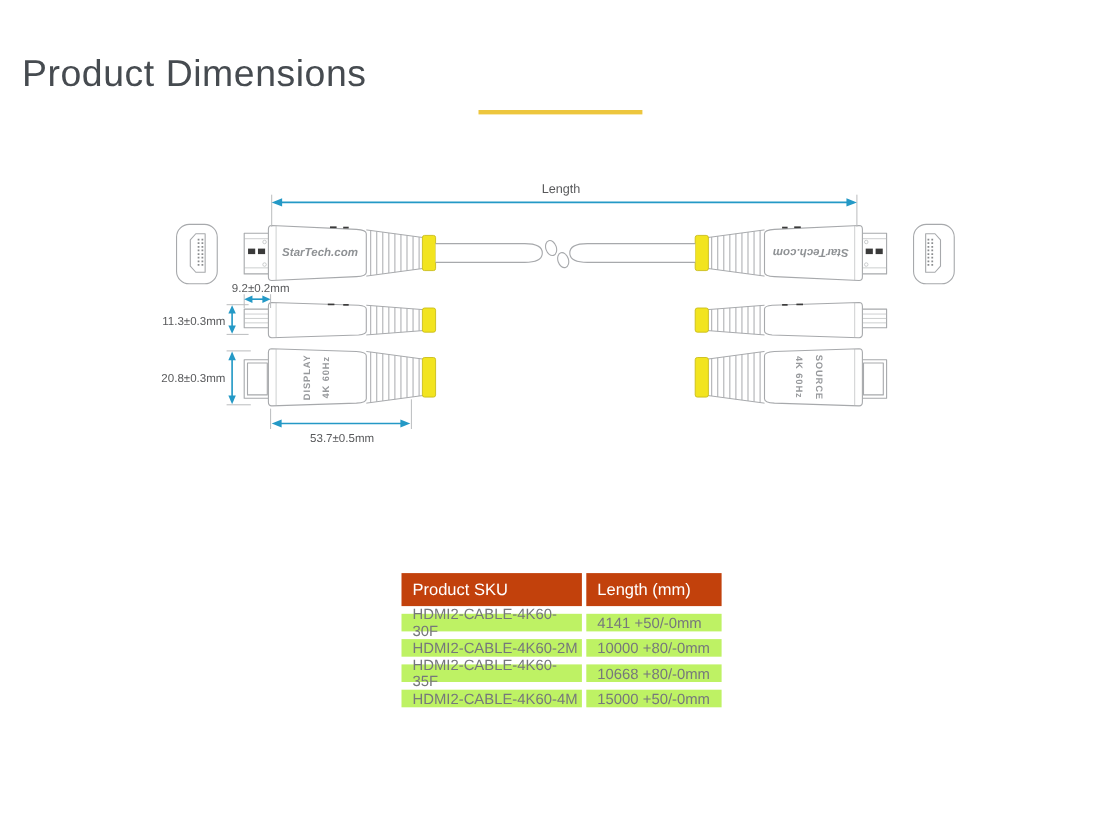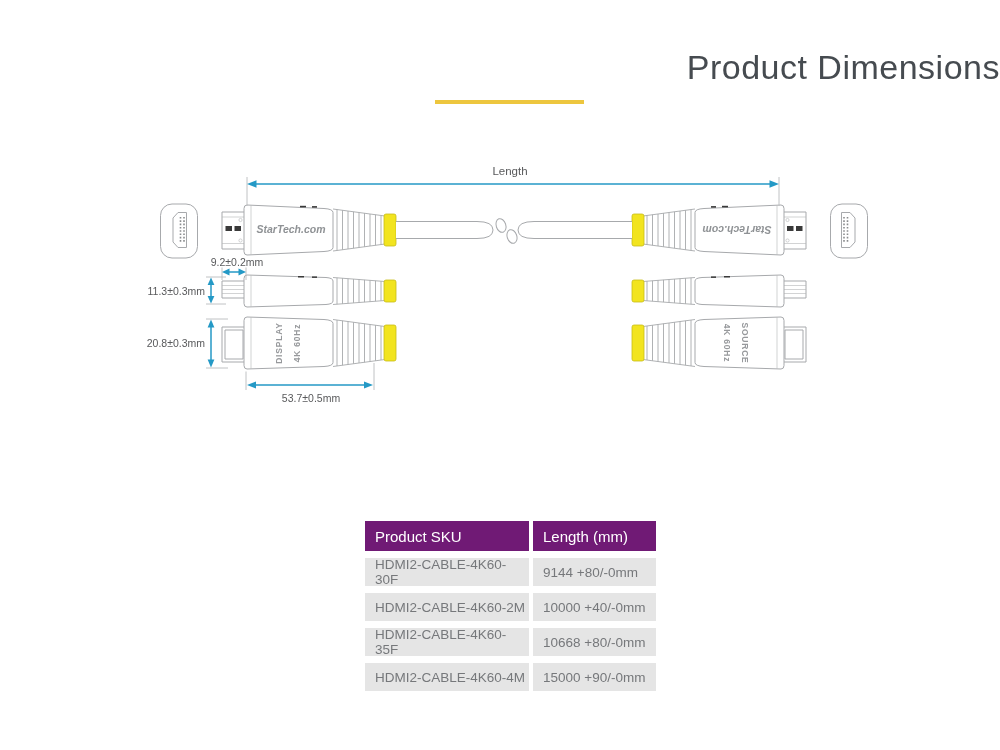--- a/index.html
+++ b/index.html
@@ -1,19 +1,19 @@
 <!DOCTYPE html>
 <html><head>
 <meta charset="utf-8">
 <style>
   html,body{margin:0;padding:0;background:#fff;}
   .page{position:relative;width:1000px;height:750px;background:#ffffff;overflow:hidden;
         font-family:"Liberation Sans",sans-serif;}
   
-  .title{position:absolute;top:48px;left:20px;width:980px;text-align:right;
+  .title{position:absolute;top:48px;left:20px;width:980px;text-align:left;
          font-size:34px;font-weight:400;letter-spacing:0.5px;color:#464b50;}
   .title-underline{position:absolute;left:435px;top:100px;width:149px;height:4px;background:#edc63e;}
   
   .diagram{position:absolute;left:0;top:0;width:1000px;height:430px;}
   svg text{font-family:"Liberation Sans",sans-serif;}
   .outline{fill:#ffffff;stroke:#a7a9ac;stroke-width:1;stroke-linejoin:round;}
   .thin{stroke:#b3b5b7;stroke-width:0.6;fill:none;}
   .ext{stroke:#b9bbbd;stroke-width:0.9;fill:none;}
   .blue{stroke:#2499c6;stroke-width:1.5;fill:none;}
   .bluefill{fill:#2499c6;stroke:none;}
@@ -23,22 +23,22 @@
   .dimtext{font-size:10.5px;fill:#58595b;}
   .lentext{font-size:11.5px;fill:#58595b;}
   .brand{font-size:10.5px;font-weight:bold;font-style:italic;fill:#8f9295;}
   .ctext{font-size:8.5px;font-weight:bold;fill:#97999c;letter-spacing:0.8px;}
   .darkbit{fill:#3a3a3a;stroke:none;}
   
   .sku-table{position:absolute;left:365px;top:521px;width:291px;display:grid;
              grid-template-columns:164px 123px;column-gap:4px;row-gap:7px;}
   .sku-table .tr{display:contents;}
   .sku-table .cell{display:flex;align-items:center;padding-left:10px;box-sizing:border-box;}
-  .sku-table .th{height:30px;background:#701a75;color:#ffffff;font-size:15px;}
-  .sku-table .td{height:28px;background:#e5e5e5;color:#76787b;font-size:13.5px;}
+  .sku-table .th{height:30px;background:#c2410c;color:#ffffff;font-size:15px;}
+  .sku-table .td{height:16px;background:#bef264;color:#76787b;font-size:13.5px;}
 </style>
 </head>
 <body>
 
 <div class="page">
 
   <div class="title">Product Dimensions</div>
   <div class="title-underline"></div>
 
   <svg class="diagram" viewBox="0 0 1000 430" width="1000" height="430">
@@ -136,29 +136,29 @@
     </g>
   </svg>
 
   <div class="sku-table">
     <div class="tr">
       <div class="cell th">Product SKU</div>
       <div class="cell th">Length (mm)</div>
     </div>
     <div class="tr">
       <div class="cell td">HDMI2-CABLE-4K60-30F</div>
-      <div class="cell td">9144 +80/-0mm</div>
+      <div class="cell td">4141 +50/-0mm</div>
     </div>
     <div class="tr">
       <div class="cell td">HDMI2-CABLE-4K60-2M</div>
-      <div class="cell td">10000 +40/-0mm</div>
+      <div class="cell td">10000 +80/-0mm</div>
     </div>
     <div class="tr">
       <div class="cell td">HDMI2-CABLE-4K60-35F</div>
       <div class="cell td">10668 +80/-0mm</div>
     </div>
     <div class="tr">
       <div class="cell td">HDMI2-CABLE-4K60-4M</div>
-      <div class="cell td">15000 +90/-0mm</div>
+      <div class="cell td">15000 +50/-0mm</div>
     </div>
   </div>
 
 </div>
 
 </body></html>

